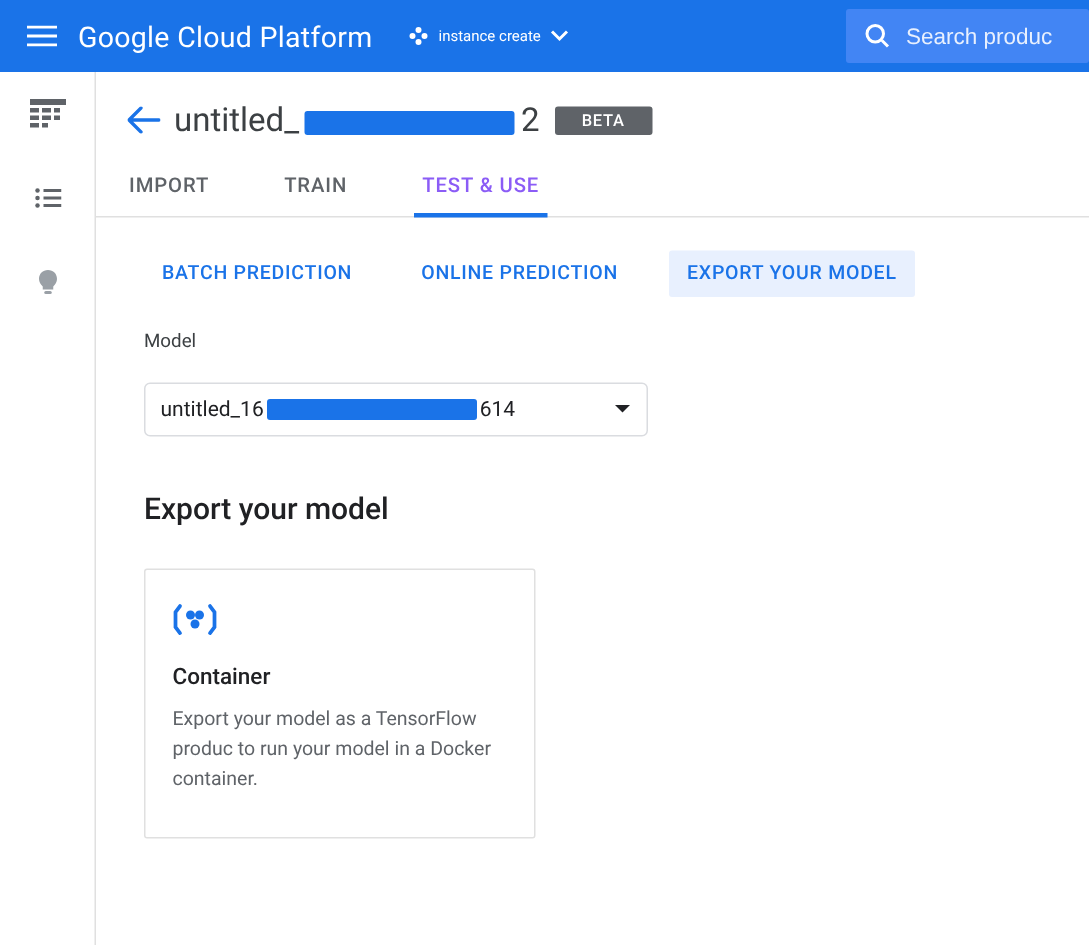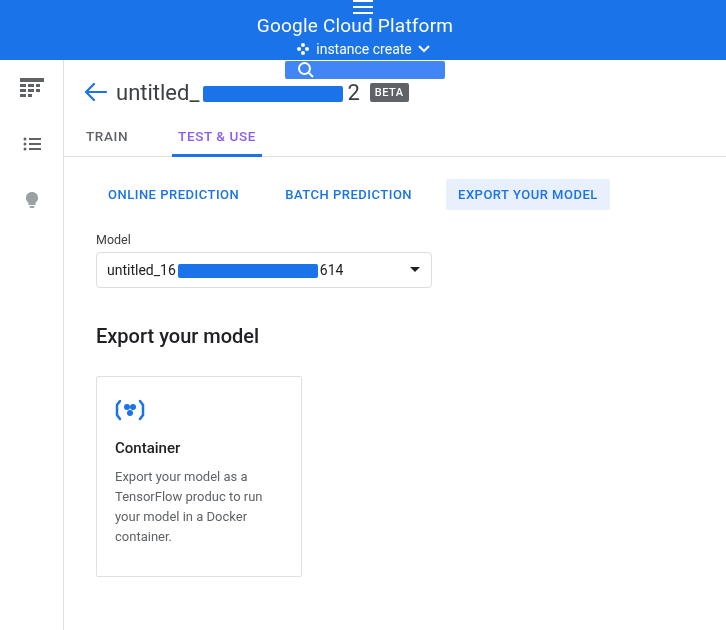--- a/index.html
+++ b/index.html
@@ -7,27 +7,26 @@
     font-family: -apple-system, BlinkMacSystemFont, "Segoe UI", Roboto, Arial, sans-serif;
     width: 726px;
     height: 630px;
     overflow: hidden;
     background: #fff;
     color: #202124;
   }
 
   
   .top-header {
-    height: 60px;
+    height: 48px;
     background: #1a73e8;
     display: flex;
     align-items: center;
     padding: 0 4px;
     color: #fff;
-    flex-direction: column;
   }
   .menu-btn {
     width: 48px;
     height: 48px;
     display: flex;
     align-items: center;
     justify-content: center;
     cursor: pointer;
   }
   .gcp-title {
@@ -36,21 +35,21 @@
     letter-spacing: 0.2px;
     margin-right: 16px;
     white-space: nowrap;
   }
   .project-selector {
     display: flex;
     align-items: center;
     gap: 6px;
     cursor: pointer;
     padding: 4px 8px;
-    font-size: 14px;
+    font-size: 10px;
     justify-content: flex-end;
   }
   .project-dots {
     width: 14px;
     height: 14px;
     display: inline-flex;
     align-items: center;
     justify-content: center;
   }
   .spacer { flex: 1; }
@@ -133,21 +132,21 @@
     background: #1a73e8;
     border-radius: 2px;
     position: relative;
     top: 2px;
   }
   .beta-badge {
     background: #5f6368;
     color: #fff;
     font-size: 11px;
     font-weight: 500;
-    padding: 3px 5px;
+    padding: 3px 18px;
     border-radius: 2px;
     letter-spacing: 0.5px;
     margin-left: 6px;
   }
 
   
   .tabs {
     display: flex;
     border-bottom: 1px solid #e0e0e0;
     padding-left: 20px;
@@ -194,38 +193,38 @@
     background: #e8f0fe;
   }
 
   
   .model-block {
     padding: 22px 20px 0 32px;
   }
   .model-label {
     font-size: 12.5px;
     color: #3c4043;
-    margin-bottom: 5px;
+    margin-bottom: 20px;
   }
   .model-select {
     border: 1px solid #dadce0;
     border-radius: 4px;
     height: 36px;
     width: 336px;
     display: flex;
     align-items: center;
     padding: 0 10px;
     justify-content: space-between;
     cursor: pointer;
     font-size: 14px;
     color: #202124;
   }
   .model-value {
     display: flex;
-    align-items: flex-end;
+    align-items: center;
     gap: 2px;
   }
   .model-redact {
     display: inline-block;
     width: 140px;
     height: 14px;
     background: #1a73e8;
     border-radius: 2px;
   }
 
@@ -233,21 +232,21 @@
   .section-heading {
     font-size: 20px;
     font-weight: 500;
     color: #202124;
     padding: 36px 20px 0 32px;
   }
 
   
   .card {
     margin: 28px 0 0 32px;
-    width: 206px;
+    width: 261px;
     border: 1px solid #e0e0e0;
     border-radius: 2px;
     padding: 20px 18px 28px 18px;
   }
   .card-icon {
     margin-bottom: 16px;
   }
   .card-title {
     font-size: 15px;
     font-weight: 500;
@@ -287,20 +286,21 @@
     <svg width="12" height="8" viewBox="0 0 12 8">
         <path d="M1 1 L6 6 L11 1" stroke="#fff" stroke-width="2" fill="none"></path>
       </svg>
   </div>
   <div class="spacer"></div>
   <div class="search-area">
     <svg width="18" height="18" viewBox="0 0 18 18" style="margin-right:10px">
         <circle cx="7.5" cy="7.5" r="5.5" stroke="#fff" stroke-width="2" fill="none"></circle>
         <line x1="12" y1="12" x2="16" y2="16" stroke="#fff" stroke-width="2"></line>
       </svg>
+    <input type="text" placeholder="Search produc" style="">
   </div>
 </div>
 
 <div class="layout">
 
   <div class="left-rail">
     <div class="rail-icon" title="Tables">
       <svg width="28" height="24" viewBox="0 0 28 24">
         <rect x="2" y="2" width="24" height="4" fill="#5f6368"></rect>
         <rect x="2" y="8" width="6" height="3" fill="#5f6368"></rect>
@@ -341,27 +341,28 @@
       </div>
       <div class="dataset-name">
         <span>untitled_</span>
           <span class="redacted-strip"></span>
           <span>2</span>
         <span class="beta-badge">BETA</span>
       </div>
     </div>
 
     <div class="tabs">
+      <div class="tab">IMPORT</div>
       <div class="tab">TRAIN</div>
       <div class="tab active">TEST &amp; USE</div>
     </div>
 
     <div class="subtabs">
+      <div class="subtab">BATCH PREDICTION</div>
       <div class="subtab">ONLINE PREDICTION</div>
-      <div class="subtab">BATCH PREDICTION</div>
       <div class="subtab active">EXPORT YOUR MODEL</div>
     </div>
 
     <div class="model-block">
       <div class="model-label">Model</div>
       <div class="model-select">
         <span class="model-value">
           <span>untitled_16</span>
             <span class="model-redact"></span>
             <span>614</span>

